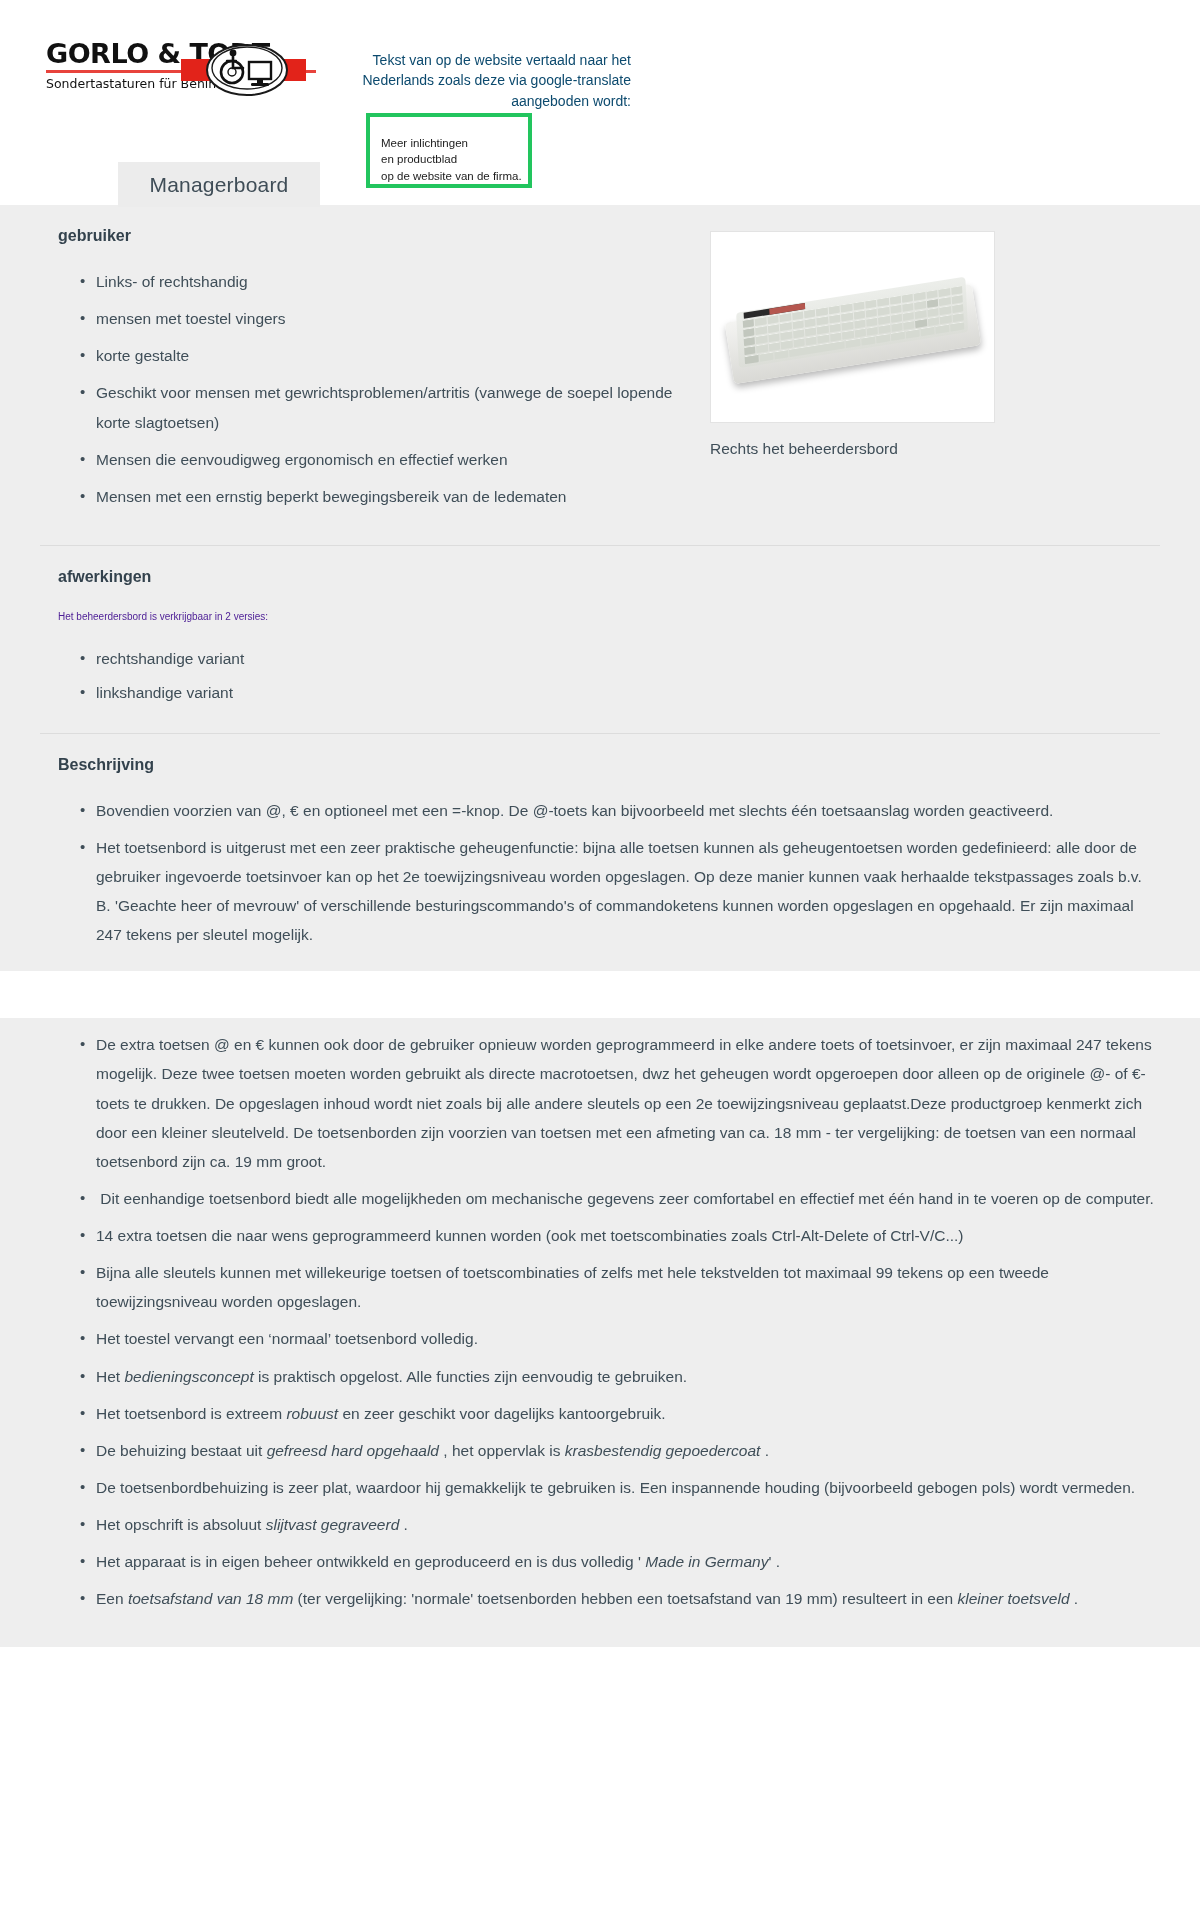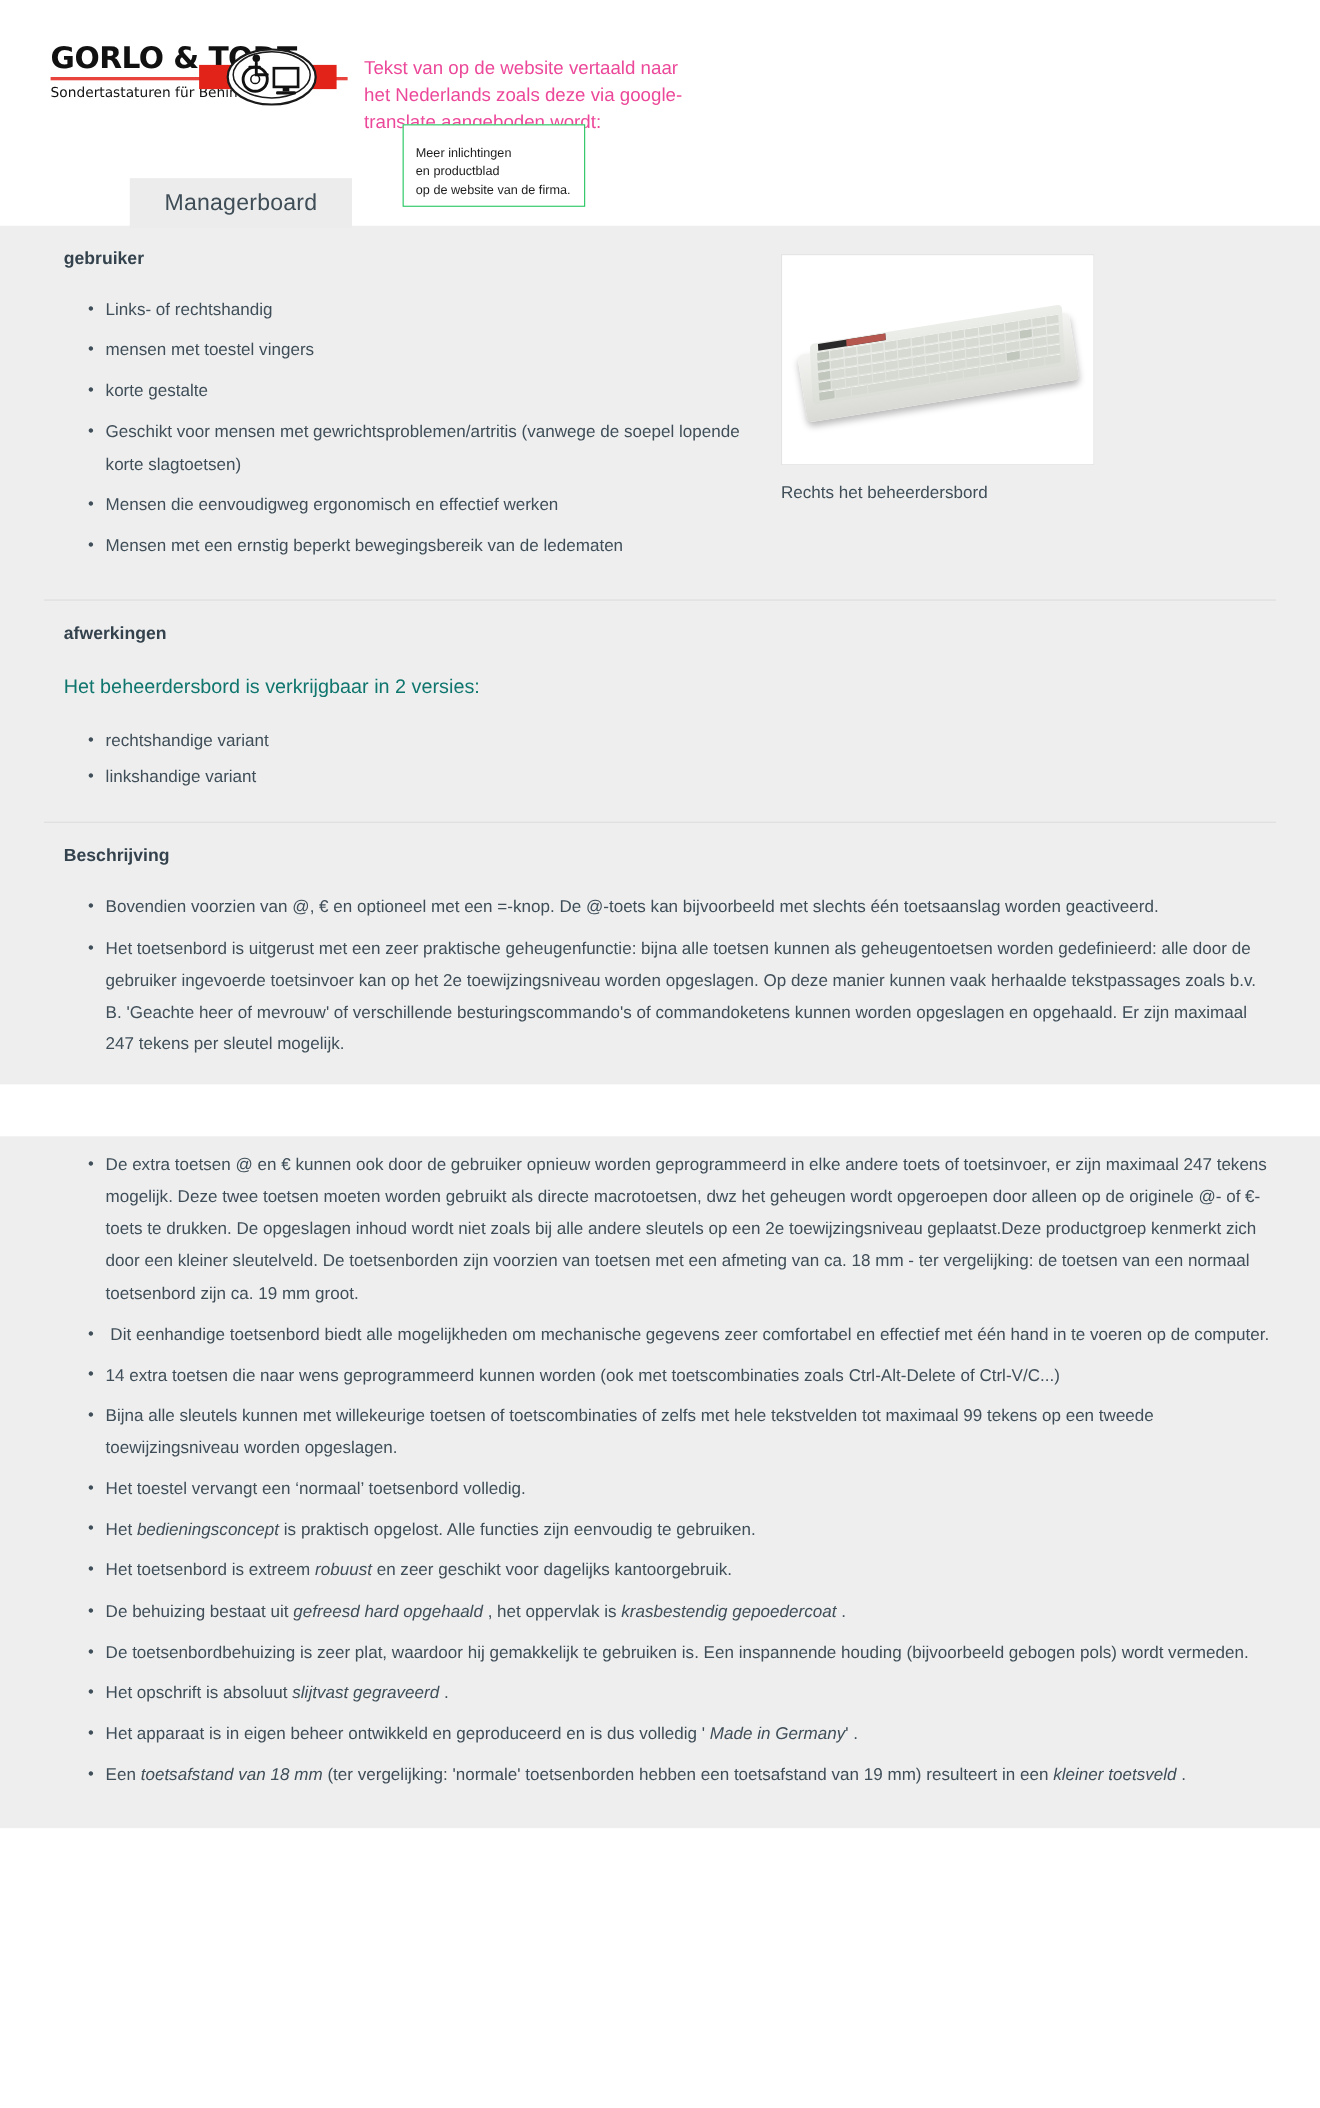--- a/index.html
+++ b/index.html
@@ -63,33 +63,34 @@
     left: 205px;
     top: 42px;
     width: 84px;
     height: 56px;
   }
 
   .translate-note {
     position: absolute;
     left: 331px;
     top: 50px;
-    color: #ec4899;
-    font-size: 17px;
+    color: #0c4a6e;
+    font-size: 14px;
     line-height: 1.45;
     width: 300px;
+    text-align: right;
   }
 
   .info-box {
     position: absolute;
     left: 366px;
     top: 113px;
     width: 166px;
     height: 75px;
-    border: 1px solid #22c55e;
+    border: 4px solid #22c55e;
     background: #ffffff;
     box-sizing: border-box;
     padding: 18px 0 0 11px;
     font-size: 11.5px;
     line-height: 1.42;
     color: #1c1c1c;
   }
 
   .title-chip {
     position: absolute;
@@ -150,23 +151,23 @@
     content: "\2022";
     position: absolute;
     left: 0;
     top: 0;
     color: #3f4e58;
     font-size: 15px;
   }
   ul.doc-list.tight li { margin-bottom: 4px; }
 
   .para {
-    font-size: 18px;
+    font-size: 10px;
     line-height: 1.85;
-    color: #0f766e;
+    color: #4c1d95;
     margin: 0 0 18px 18px;
   }
 
   .two-col {
     display: flex;
     align-items: flex-start;
   }
   .col-left { flex: 0 0 660px; }
   .col-right {
     flex: 1 1 auto;

